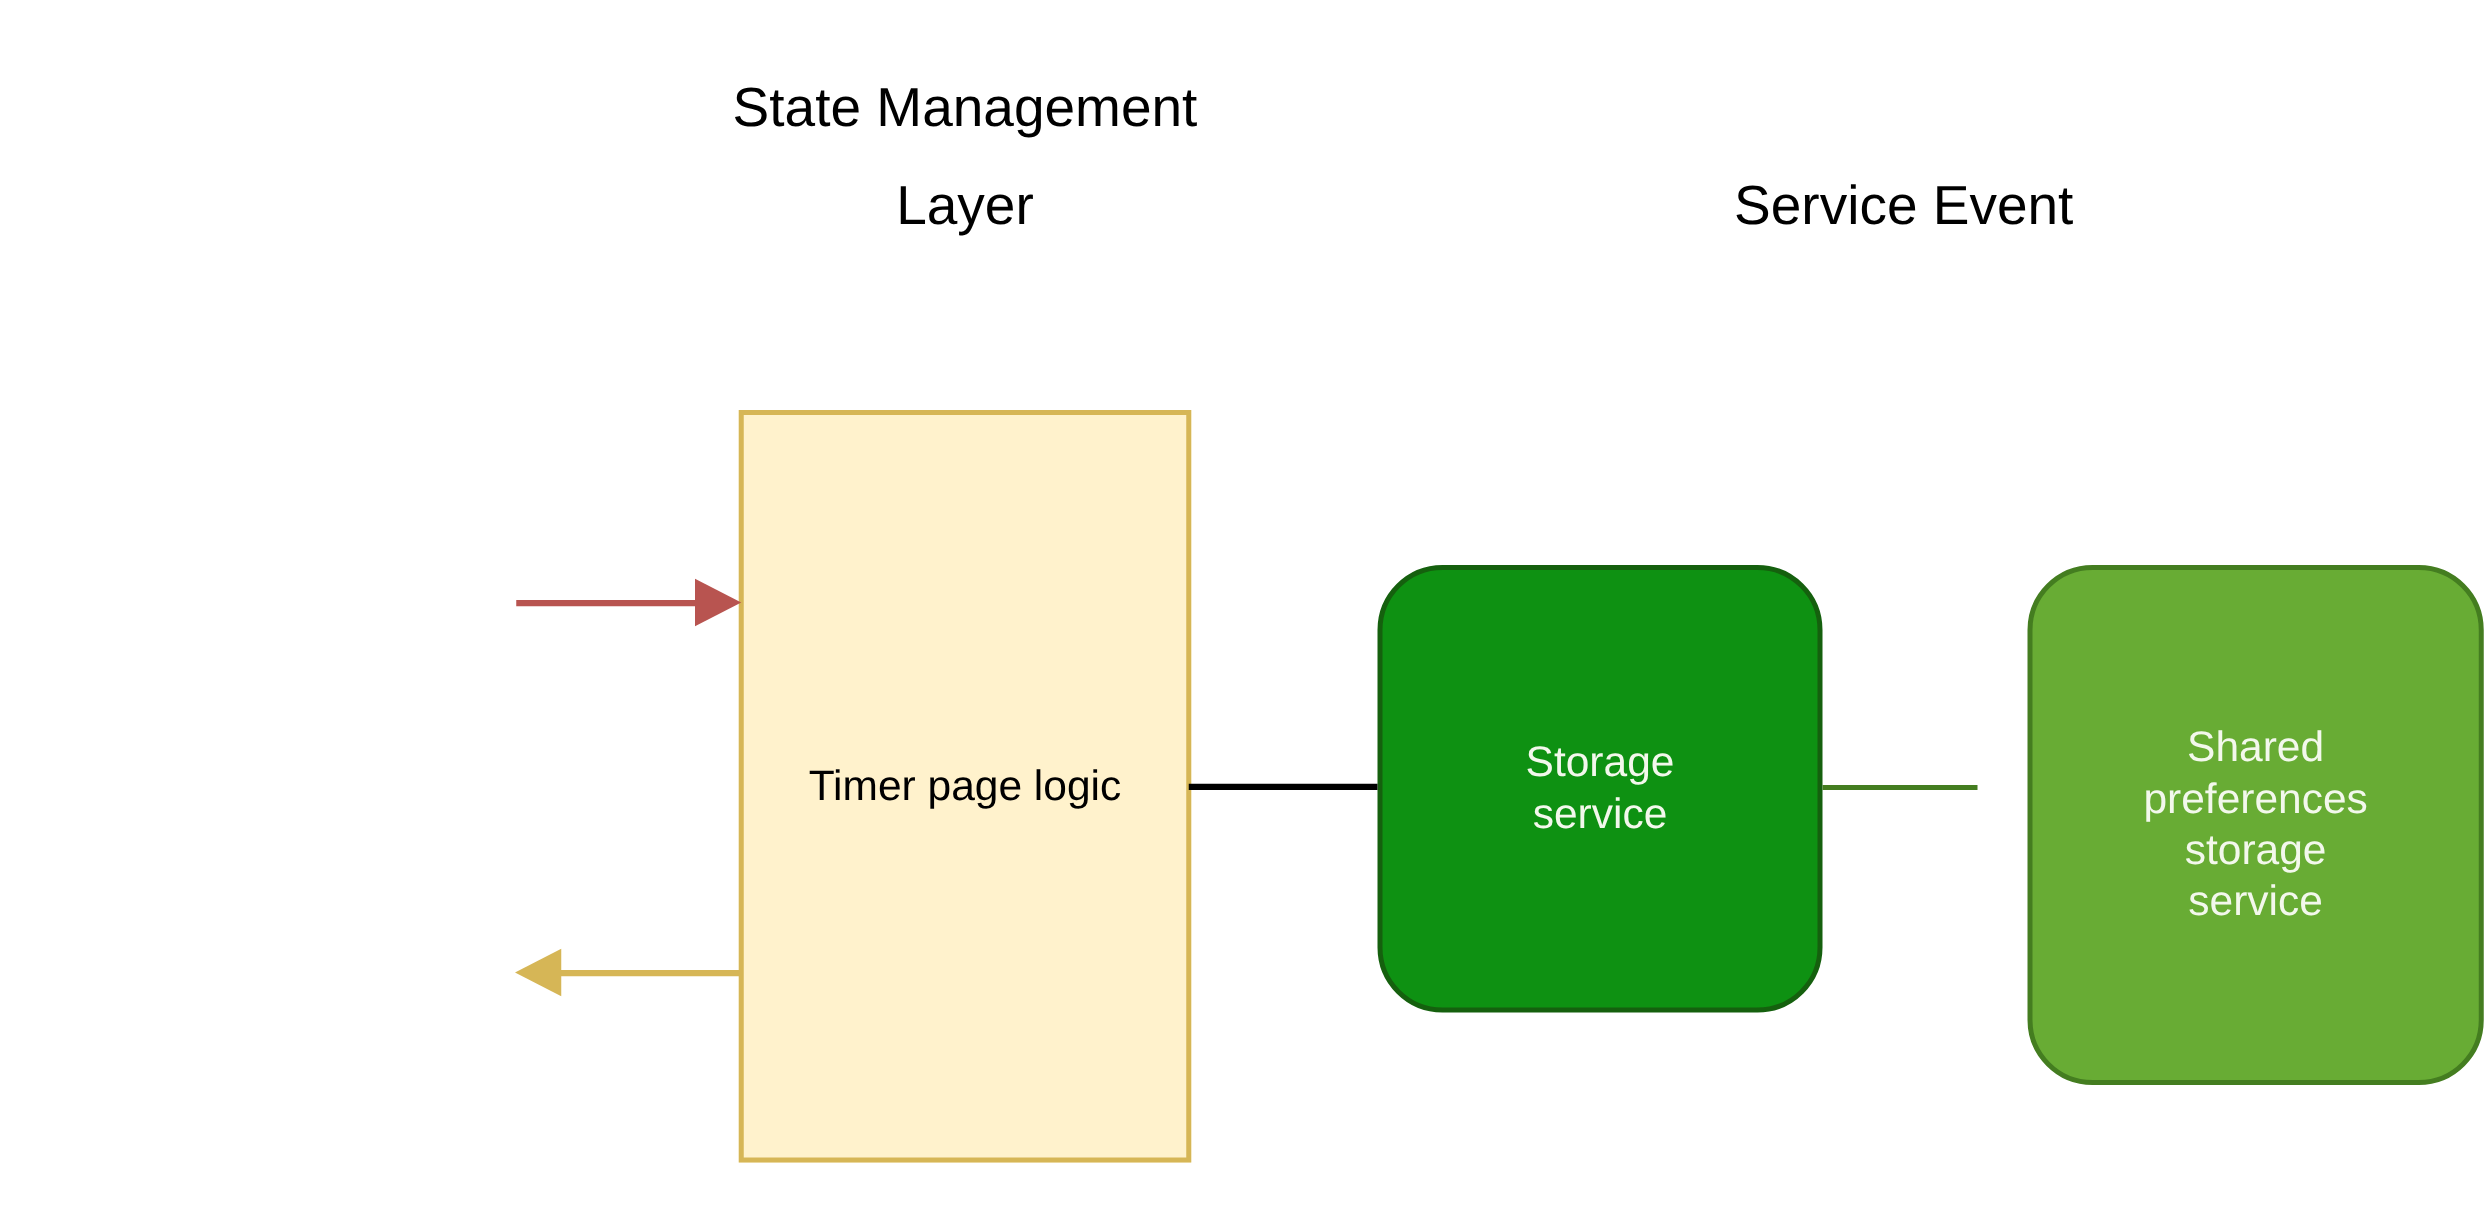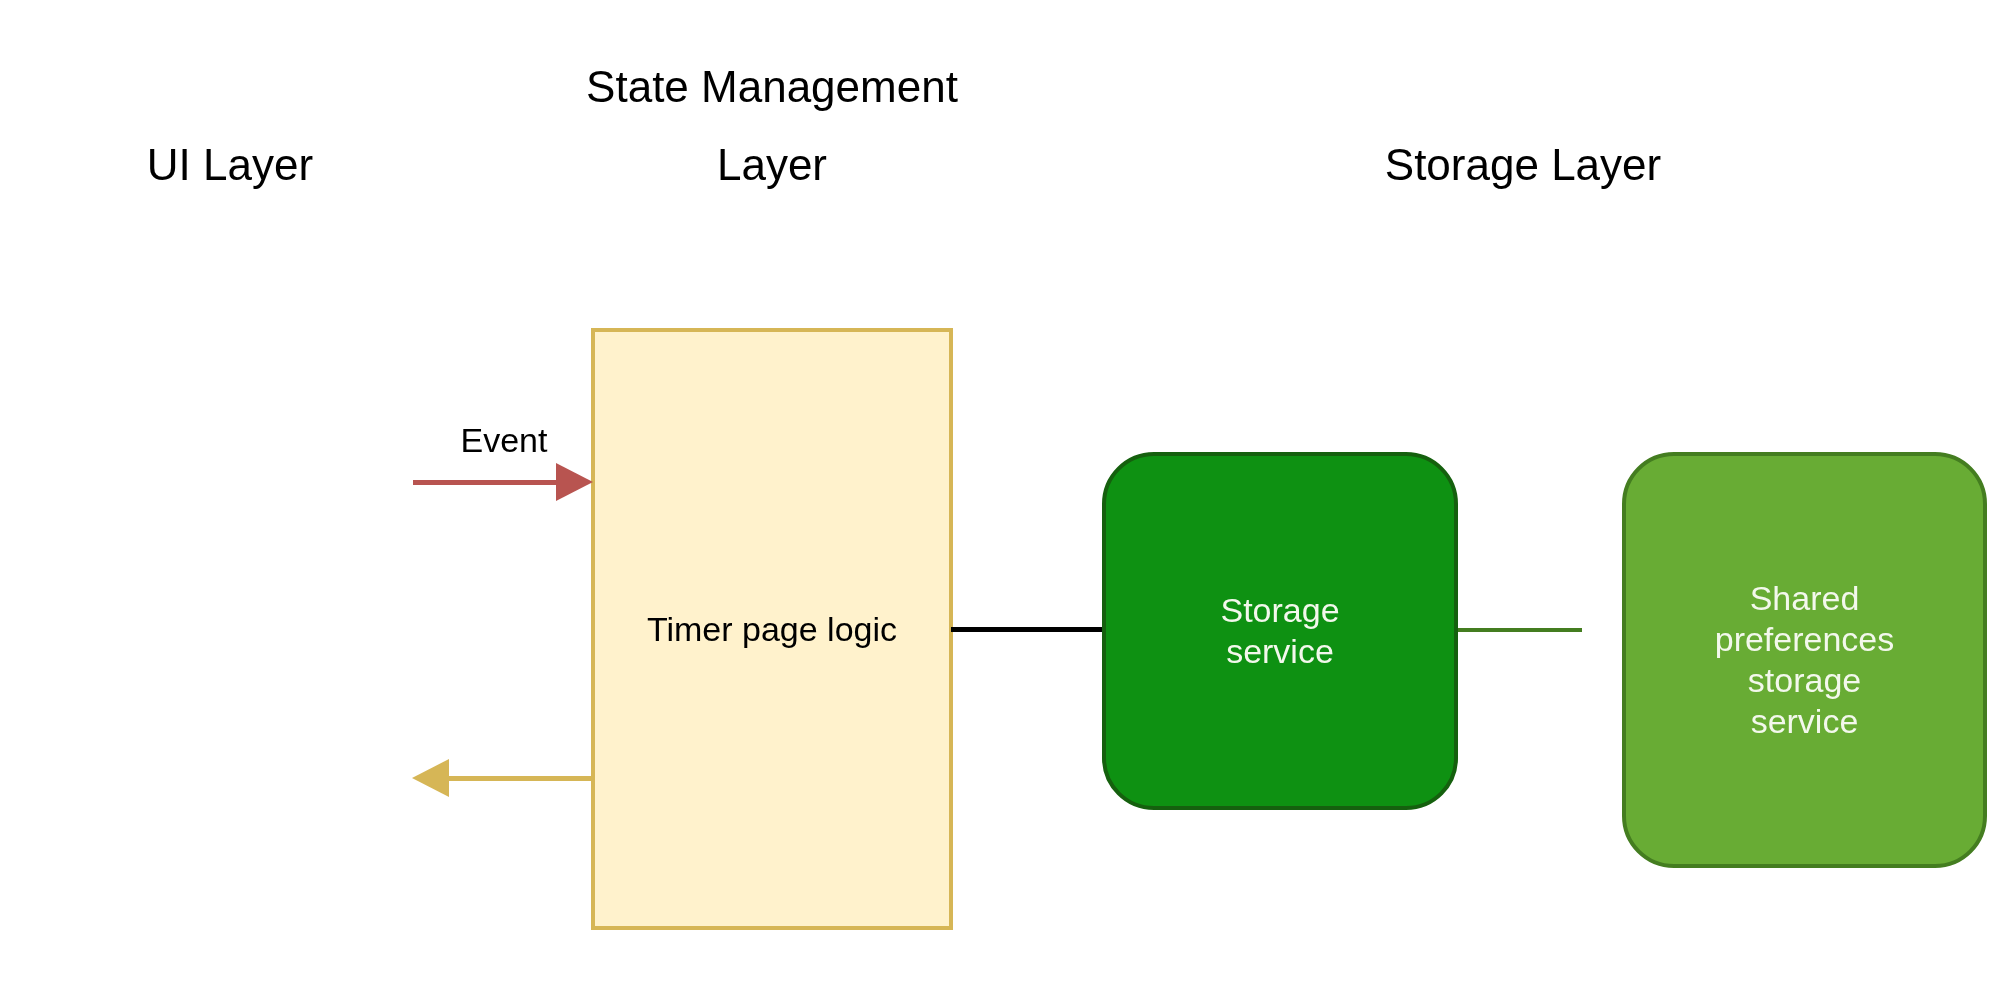--- a/index.html
+++ b/index.html
@@ -78,40 +78,38 @@
     color: #000;
   }
   #event-label    { left: 404px; top: 420px; width: 200px; }
   #newstate-label { left: 431px; top: 682px; width: 140px; }
 </style>
 </head>
 <body>
 
 <div class="canvas">
 
-  <div class="layer-title" id="title-ui">UI Layer</div>
   <div class="layer-title" id="title-state">State Management Layer</div>
-  <div class="layer-title" id="title-service">Storage Layer</div>
+  <div class="layer-title" id="title-service">Service Event</div>
 
 
   <div class="node logic">
     <div class="node-label">Timer page logic</div>
   </div>
 
   <div class="node storage">
     <div class="node-label">Storage service</div>
   </div>
 
   <div class="node sharedprefs">
     <div class="node-label">Shared preferences storage service</div>
   </div>
 
   <div class="edge-line" id="event-line"></div>
   <div class="arrowhead" id="event-head"></div>
-  <div class="edge-label" id="event-label">Event</div>
 
   <div class="edge-line" id="newstate-line"></div>
   <div class="arrowhead" id="newstate-head"></div>
 
   <div class="edge-line" id="logic-storage-line"></div>
 
   <div class="edge-line" id="storage-sharedprefs-line"></div>
 
 </div>
 

